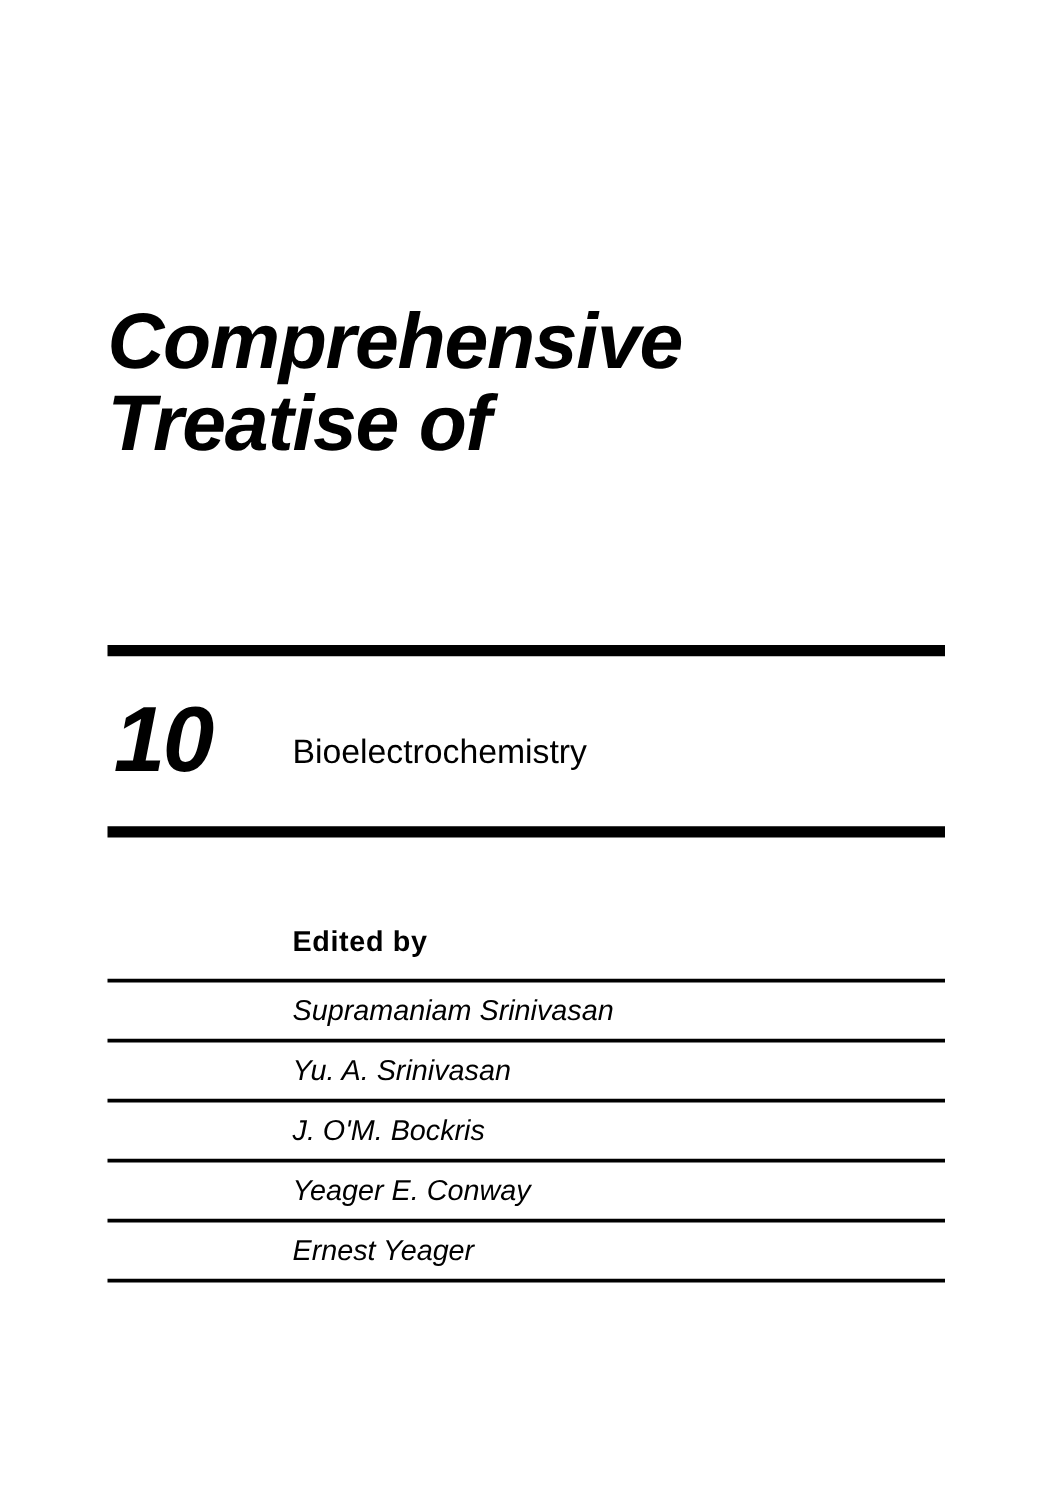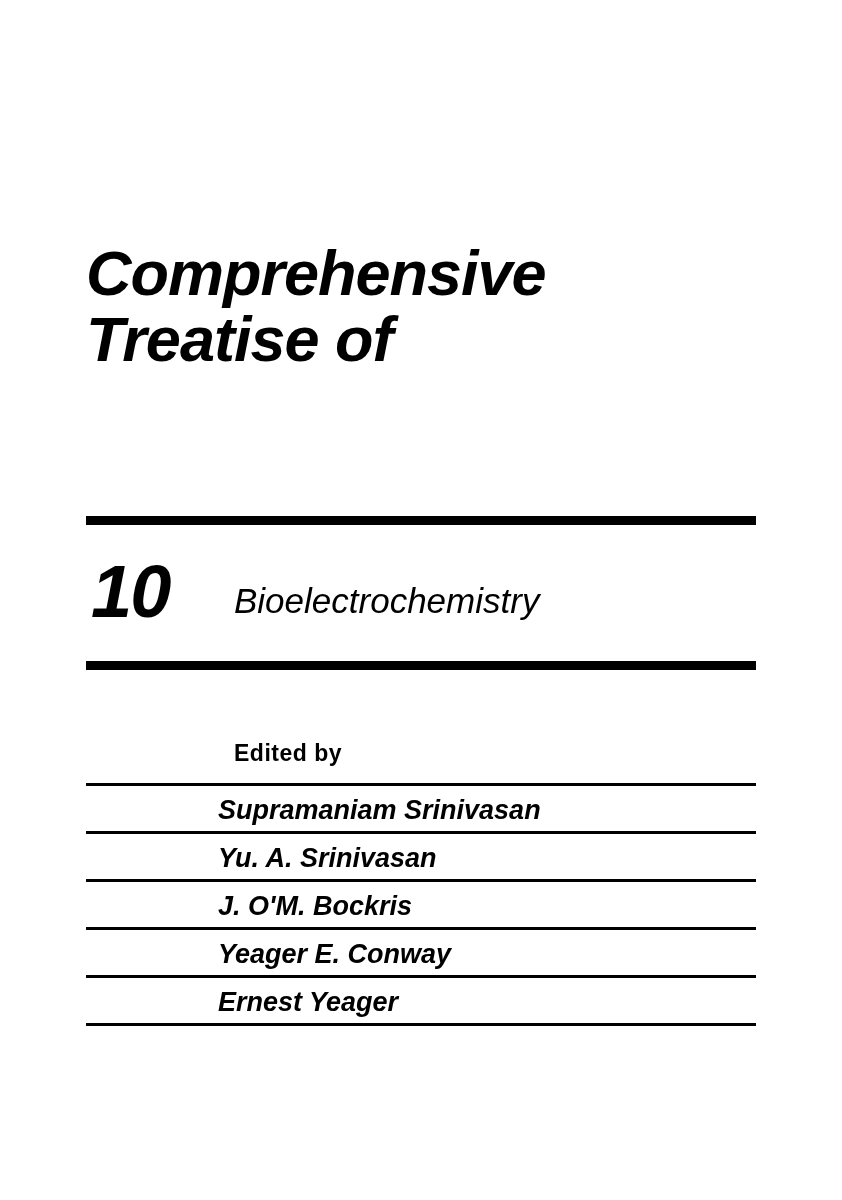--- a/index.html
+++ b/index.html
@@ -76,47 +76,46 @@
     font-style: italic;
     font-weight: bold;
     font-size: 74px;
     line-height: 80px;
     letter-spacing: -2px;
   }
   .volume-subtitle {
     position: absolute;
     left: 148px;
     top: 30px;
-    font-style: italic;
     font-weight: normal;
-    font-size: 35px;
+    font-size: 27px;
     line-height: 38px;
   }
 
   
   .editors-block {
     position: absolute;
     left: 0;
     top: 740px;
     width: 670px;
   }
   .edited-by {
     position: absolute;
     left: 148px;
     top: 0px;
     font-weight: bold;
     font-size: 23px;
     letter-spacing: 0.5px;
   }
   .editor-name {
     position: absolute;
-    left: 132px;
+    left: 148px;
     font-style: italic;
-    font-weight: bold;
-    font-size: 27px;
+    font-weight: normal;
+    font-size: 23px;
     white-space: nowrap;
   }
 </style>
 </head>
 <body>
 
 <div class="page">
   <div class="content">
 
     <div class="title-block">

